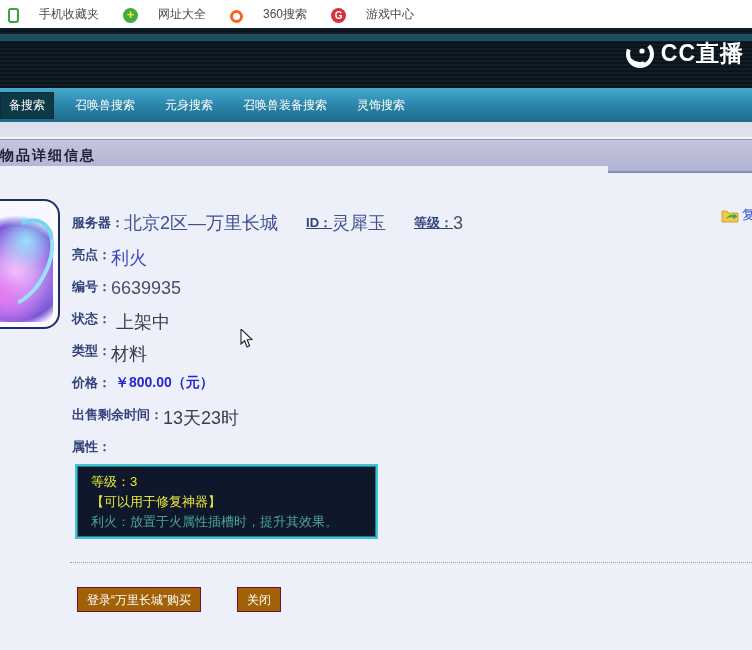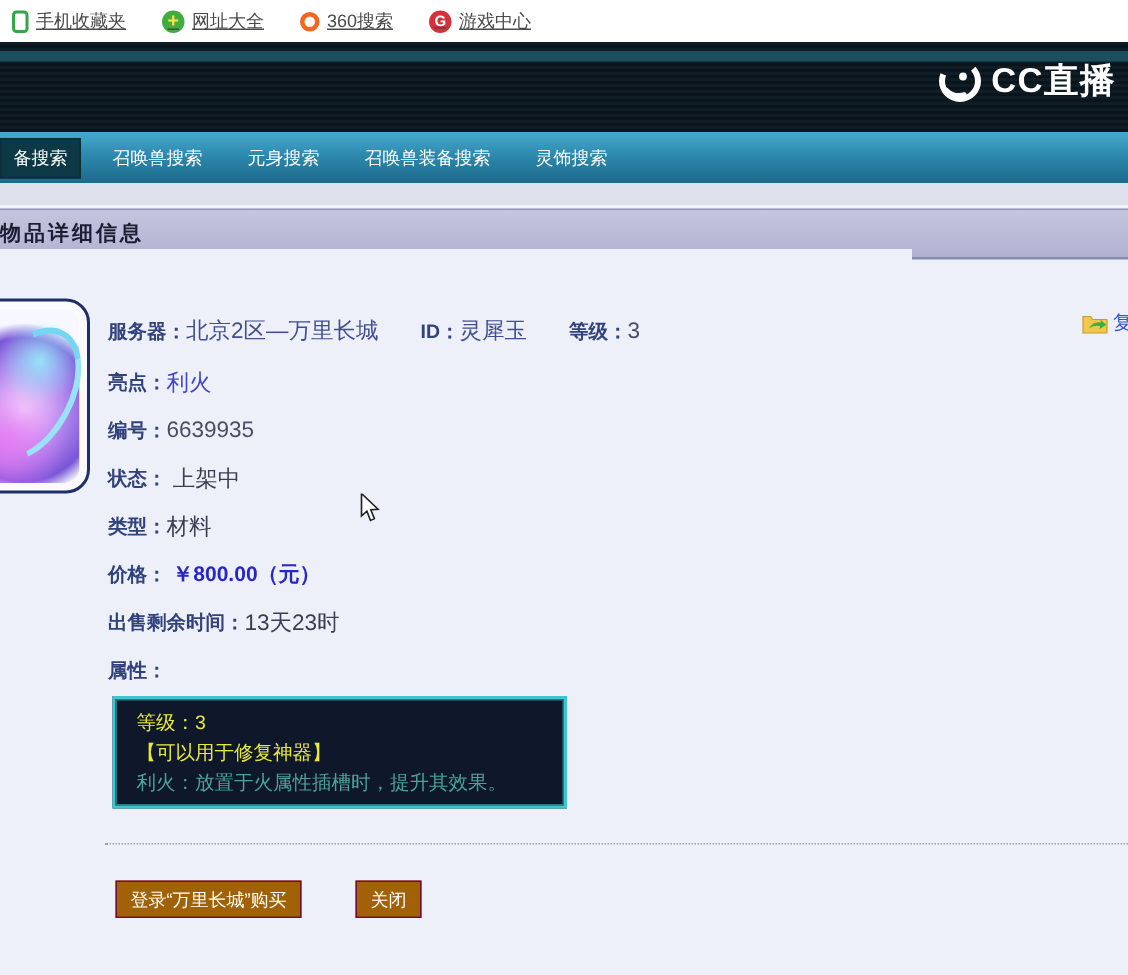--- a/index.html
+++ b/index.html
@@ -2,21 +2,21 @@
 <html><head>
 <meta charset="utf-8">
 <style>
   * { margin:0; padding:0; box-sizing:border-box; }
   body { font-family:"Liberation Sans","DejaVu Sans",sans-serif; }
   .screen { position:relative; width:752px; height:650px; overflow:hidden; background:#eef0f9; }
 
   
   .bookmarks { position:absolute; top:0; left:0; width:752px; height:28px; background:#ffffff;
     display:flex; align-items:center; gap:24px; padding-left:8px; }
-  .bm { display:flex; align-items:center; gap:5px; font-size:12px; color:#4a4a4a; cursor:pointer;text-decoration:underline; }
+  .bm { display:flex; align-items:flex-end; gap:20px; font-size:12px; color:#4a4a4a; cursor:pointer; }
   .bm-icon { display:inline-flex; align-items:center; justify-content:center; }
   .ic-phone { width:11px; height:15px; border:2px solid #35a546; border-radius:3px; }
   .ic-plus { width:15px; height:15px; border-radius:50%; background:#3fae3f; color:#ffe24a; font-weight:bold;
     font-size:13px; line-height:14px; text-align:center; }
   .ic-360 { width:13px; height:13px; border:3px solid #f2661f; border-radius:50%; background:#fff; }
   .ic-game { width:15px; height:15px; border-radius:50%; background:#d4313a; color:#fff; font-weight:bold;
     font-size:10px; line-height:15px; text-align:center; }
 
   
   .gameheader { position:absolute; top:28px; left:0; width:752px; height:60px;
@@ -49,28 +49,28 @@
   .orb { position:absolute; inset:5px; border-radius:10px;
     background:
       radial-gradient(circle at 62% 30%, rgba(150,232,250,0.95) 0%, rgba(150,232,250,0) 30%),
       radial-gradient(circle at 30% 78%, rgba(236,120,244,0.85) 0%, rgba(236,120,244,0) 38%),
       radial-gradient(circle at 46% 58%, #f4d8fb 0%, #d3a6f6 22%, #a076e8 45%, #7a55d6 62%, rgba(122,85,214,0) 75%),
       #f7f8ff; }
   .orb::after { content:""; position:absolute; left:12%; top:8%; width:72%; height:76%; border-radius:50%;
     border:4px solid transparent; border-top-color:#74d6f2; border-right-color:#9ae2f6; transform:rotate(28deg); }
 
   .lbl { font-weight:bold; color:#32427c; font-size:13px; white-space:pre; }
-  .val { color:#3c3c52; font-size:15px; white-space:pre; }
+  .val { color:#3c3c52; font-size:18px; white-space:pre; }
   .val.navy { color:#414f92; }
   .val.hl { color:#4347c6; }
   .val.price { color:#2626cc; font-weight:bold; font-size:14px; }
   .val.num { color:#4c4c66; }
 
   .server-line { position:absolute; left:72px; top:45px; display:flex; align-items:center; }
-  .server-line .gap { margin-left:28px; }
+  .server-line .gap { margin-left:28px;text-decoration:underline; }
 
   .copylink { position:absolute; left:721px; top:40px; display:flex; align-items:center; gap:3px;
     cursor:pointer; font-size:13px; color:#2f55cc; }
 
   .rows { position:absolute; left:72px; top:80px; }
   .row { height:32px; display:flex; }
 
   .attrbox { position:absolute; left:75px; top:298px; width:303px; height:75px; background:#0f172a;
     border:2px solid #3fc4d4; box-shadow:inset 0 0 0 1px #2a7a84; padding:6px 14px; }
   .attr { font-size:13px; line-height:20px; white-space:nowrap; }

